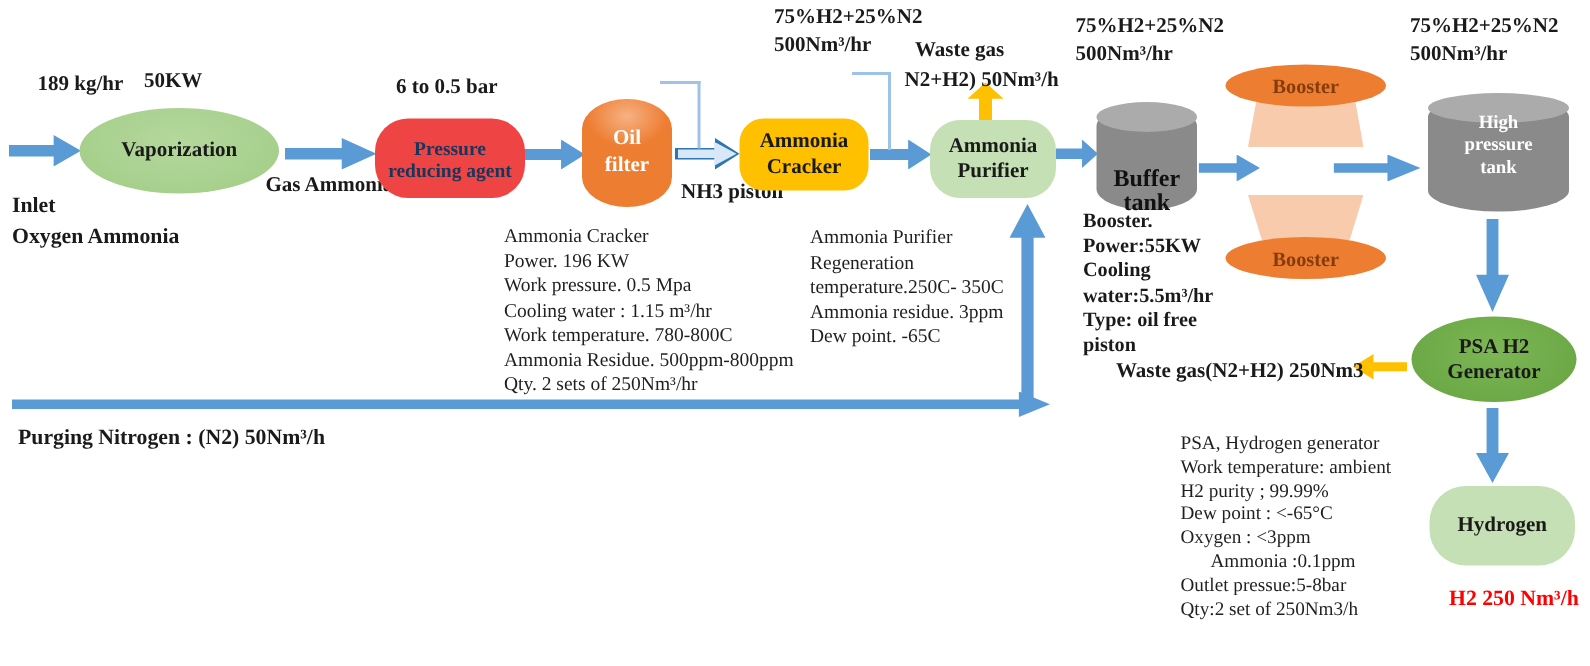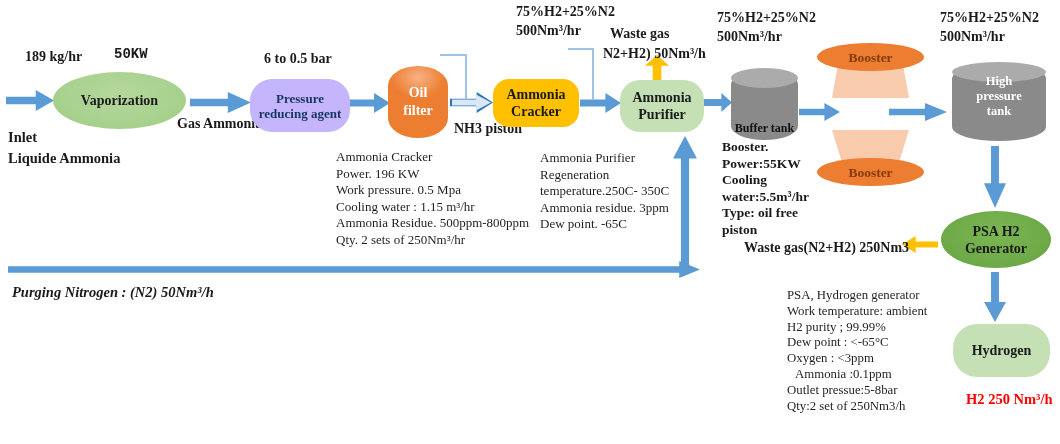--- a/index.html
+++ b/index.html
@@ -27,24 +27,24 @@
           color:#ffffff;font-weight:bold;font-size:14px;line-height:18px;}
   .trap{position:absolute;background:#f8cbad;}
   .ellipse{border-radius:50%;text-align:center;}
 </style>
 </head>
 <body>
 
 <div class="canvas">
 
   <div class="lbl" style="left:10px;top:47px;margin-left:15px;">189 kg/hr</div>
-  <div class="lbl" style="left:114px;top:45px;font-family:Liberation Mono, monospace;">50KW</div>
+  <div class="lbl" style="left:96px;top:45px;">50KW</div>
   <div class="lbl" style="left:8px;top:127px;line-height:21px;font-size:14.5px;">
     <div>Inlet</div>
-    <div>Liquide Ammonia</div>
+    <div>Oxygen Ammonia</div>
   </div>
 
   <div class="ar right" style="left:6px;top:90px;width:48px;height:21px;"></div>
   <div class="ar right" style="left:190px;top:92px;width:61px;height:21px;"></div>
   <div class="ar right" style="left:348px;top:93px;width:42px;height:20px;"></div>
   <div style="position:absolute;left:450px;top:92px;width:43px;height:21px;">
     <div class="ar right" style="left:0;top:0;width:43px;height:21px;background:#2e75b6;"></div>
     <div class="ar right" style="left:2px;top:2.5px;width:39px;height:16px;background:#d9e8f6;"></div>
   </div>
   <div class="ar right" style="left:580px;top:93px;width:41px;height:20px;"></div>
@@ -64,21 +64,21 @@
   <div class="conn" style="left:465px;top:54px;width:2px;height:45px;"></div>
   <div class="conn" style="left:568px;top:48px;width:26px;height:2px;"></div>
   <div class="conn" style="left:592px;top:48px;width:2px;height:52px;"></div>
 
   <div class="node ellipse" style="left:53px;top:72px;width:133px;height:57px;background:radial-gradient(ellipse at 50% 40%,#b5d89d,#a0cc85);">
     <span>Vaporization</span>
   </div>
   <div class="lbl" style="left:177px;top:114px;">Gas Ammonia</div>
   <div class="lbl" style="left:264px;top:49px;">6 to 0.5 bar</div>
 
-  <div class="node" style="left:250px;top:79px;width:96px;height:49px;border-radius:22px;background:#c4b5fd;color:#17365d;font-size:13px;line-height:15px;padding:2px;justify-content:center;">
+  <div class="node" style="left:250px;top:79px;width:96px;height:49px;border-radius:22px;background:#ef4444;color:#17365d;font-size:13px;line-height:15px;padding:2px;justify-content:center;">
     <span>Pressure reducing agent</span>
   </div>
 
   <div class="oilcan" style="left:388px;top:66px;width:60px;height:72px;">
     <span style="width:40px;">Oil filter</span>
   </div>
   <div class="lbl" style="left:454px;top:119px;">NH3 piston</div>
 
   <div class="node" style="left:493px;top:79px;width:86px;height:48px;border-radius:16px;background:#ffc000;">
     <span style="width:72px;">Ammonia Cracker</span>
@@ -90,21 +90,21 @@
 
   <div class="node" style="left:620px;top:80px;width:84px;height:52px;border-radius:20px;background:#c5e0b4;">
     <span style="width:72px;">Ammonia Purifier</span>
   </div>
   <div class="lbl" style="left:603px;top:24px;line-height:20px;">
     <div style="margin-left:7px;">Waste gas</div>
     <div>N2+H2) 50Nm³/h</div>
   </div>
 
   <div class="cylinder" style="left:731px;top:70px;width:67px;height:70px;display:flex;align-items:center;">
-    <div class="cyl-label" style="font-size:12px;line-height:16px;padding-top:8px;color:#111;margin-top:37px;">Buffer tank</div>
+    <div class="cyl-label" style="font-size:16px;line-height:16px;padding-top:8px;color:#111;margin-top:37px;">Buffer tank</div>
   </div>
   <div class="lbl" style="left:717px;top:8px;">
     <div>75%H2+25%N2</div>
     <div>500Nm³/hr</div>
   </div>
 
   <div class="trap" style="left:832px;top:68px;width:77px;height:30px;clip-path:polygon(7% 0,93% 0,100% 100%,0 100%);"></div>
   <div class="trap" style="left:832px;top:130px;width:77px;height:30px;clip-path:polygon(0 0,100% 0,88% 100%,12% 100%);"></div>
   <div class="node ellipse" style="left:817px;top:43px;width:107px;height:28px;background:#ed7d31;color:#843c0c;font-size:13.5px;">
     <span>Booster</span>
@@ -138,38 +138,39 @@
     <div>Type: oil free</div>
     <div>piston</div>
   </div>
   <div class="lbl" style="left:744px;top:238px;text-align:right;">Waste gas(N2+H2) 250Nm3</div>
 
   <div class="det" style="left:336px;top:149px;">
     <div>Ammonia Cracker</div>
     <div>Power. 196 KW</div>
     <div>Work pressure. 0.5 Mpa</div>
     <div>Cooling water : 1.15 m³/hr</div>
+    <div>Work temperature. 780-800C</div>
     <div>Ammonia Residue. 500ppm-800ppm</div>
     <div>Qty. 2 sets of 250Nm³/hr</div>
   </div>
 
   <div class="det" style="left:540px;top:150px;">
     <div>Ammonia Purifier</div>
     <div>Regeneration</div>
     <div>temperature.250C- 350C</div>
     <div>Ammonia residue. 3ppm</div>
     <div>Dew point. -65C</div>
   </div>
 
   <div class="det" style="left:787px;top:288px;font-size:12.8px;line-height:15.8px;">
     <div>PSA, Hydrogen generator</div>
     <div>Work temperature: ambient</div>
     <div>H2 purity ;  99.99%</div>
     <div>Dew point :  &lt;-65°C</div>
     <div>Oxygen :  &lt;3ppm</div>
-    <div style="margin-left:8px;">Ammonia :0.1ppm</div>
+    <div style="margin-left:20px;">Ammonia :0.1ppm</div>
     <div>Outlet pressue:5-8bar</div>
     <div>Qty:2 set of 250Nm3/h</div>
   </div>
 
-  <div class="lbl" style="left:12px;top:283px;font-size:14.5px;font-style:italic;">Purging Nitrogen : (N2) 50Nm³/h</div>
+  <div class="lbl" style="left:12px;top:283px;font-size:14.5px;">Purging Nitrogen : (N2) 50Nm³/h</div>
 
 </div>
 
 </body></html>

